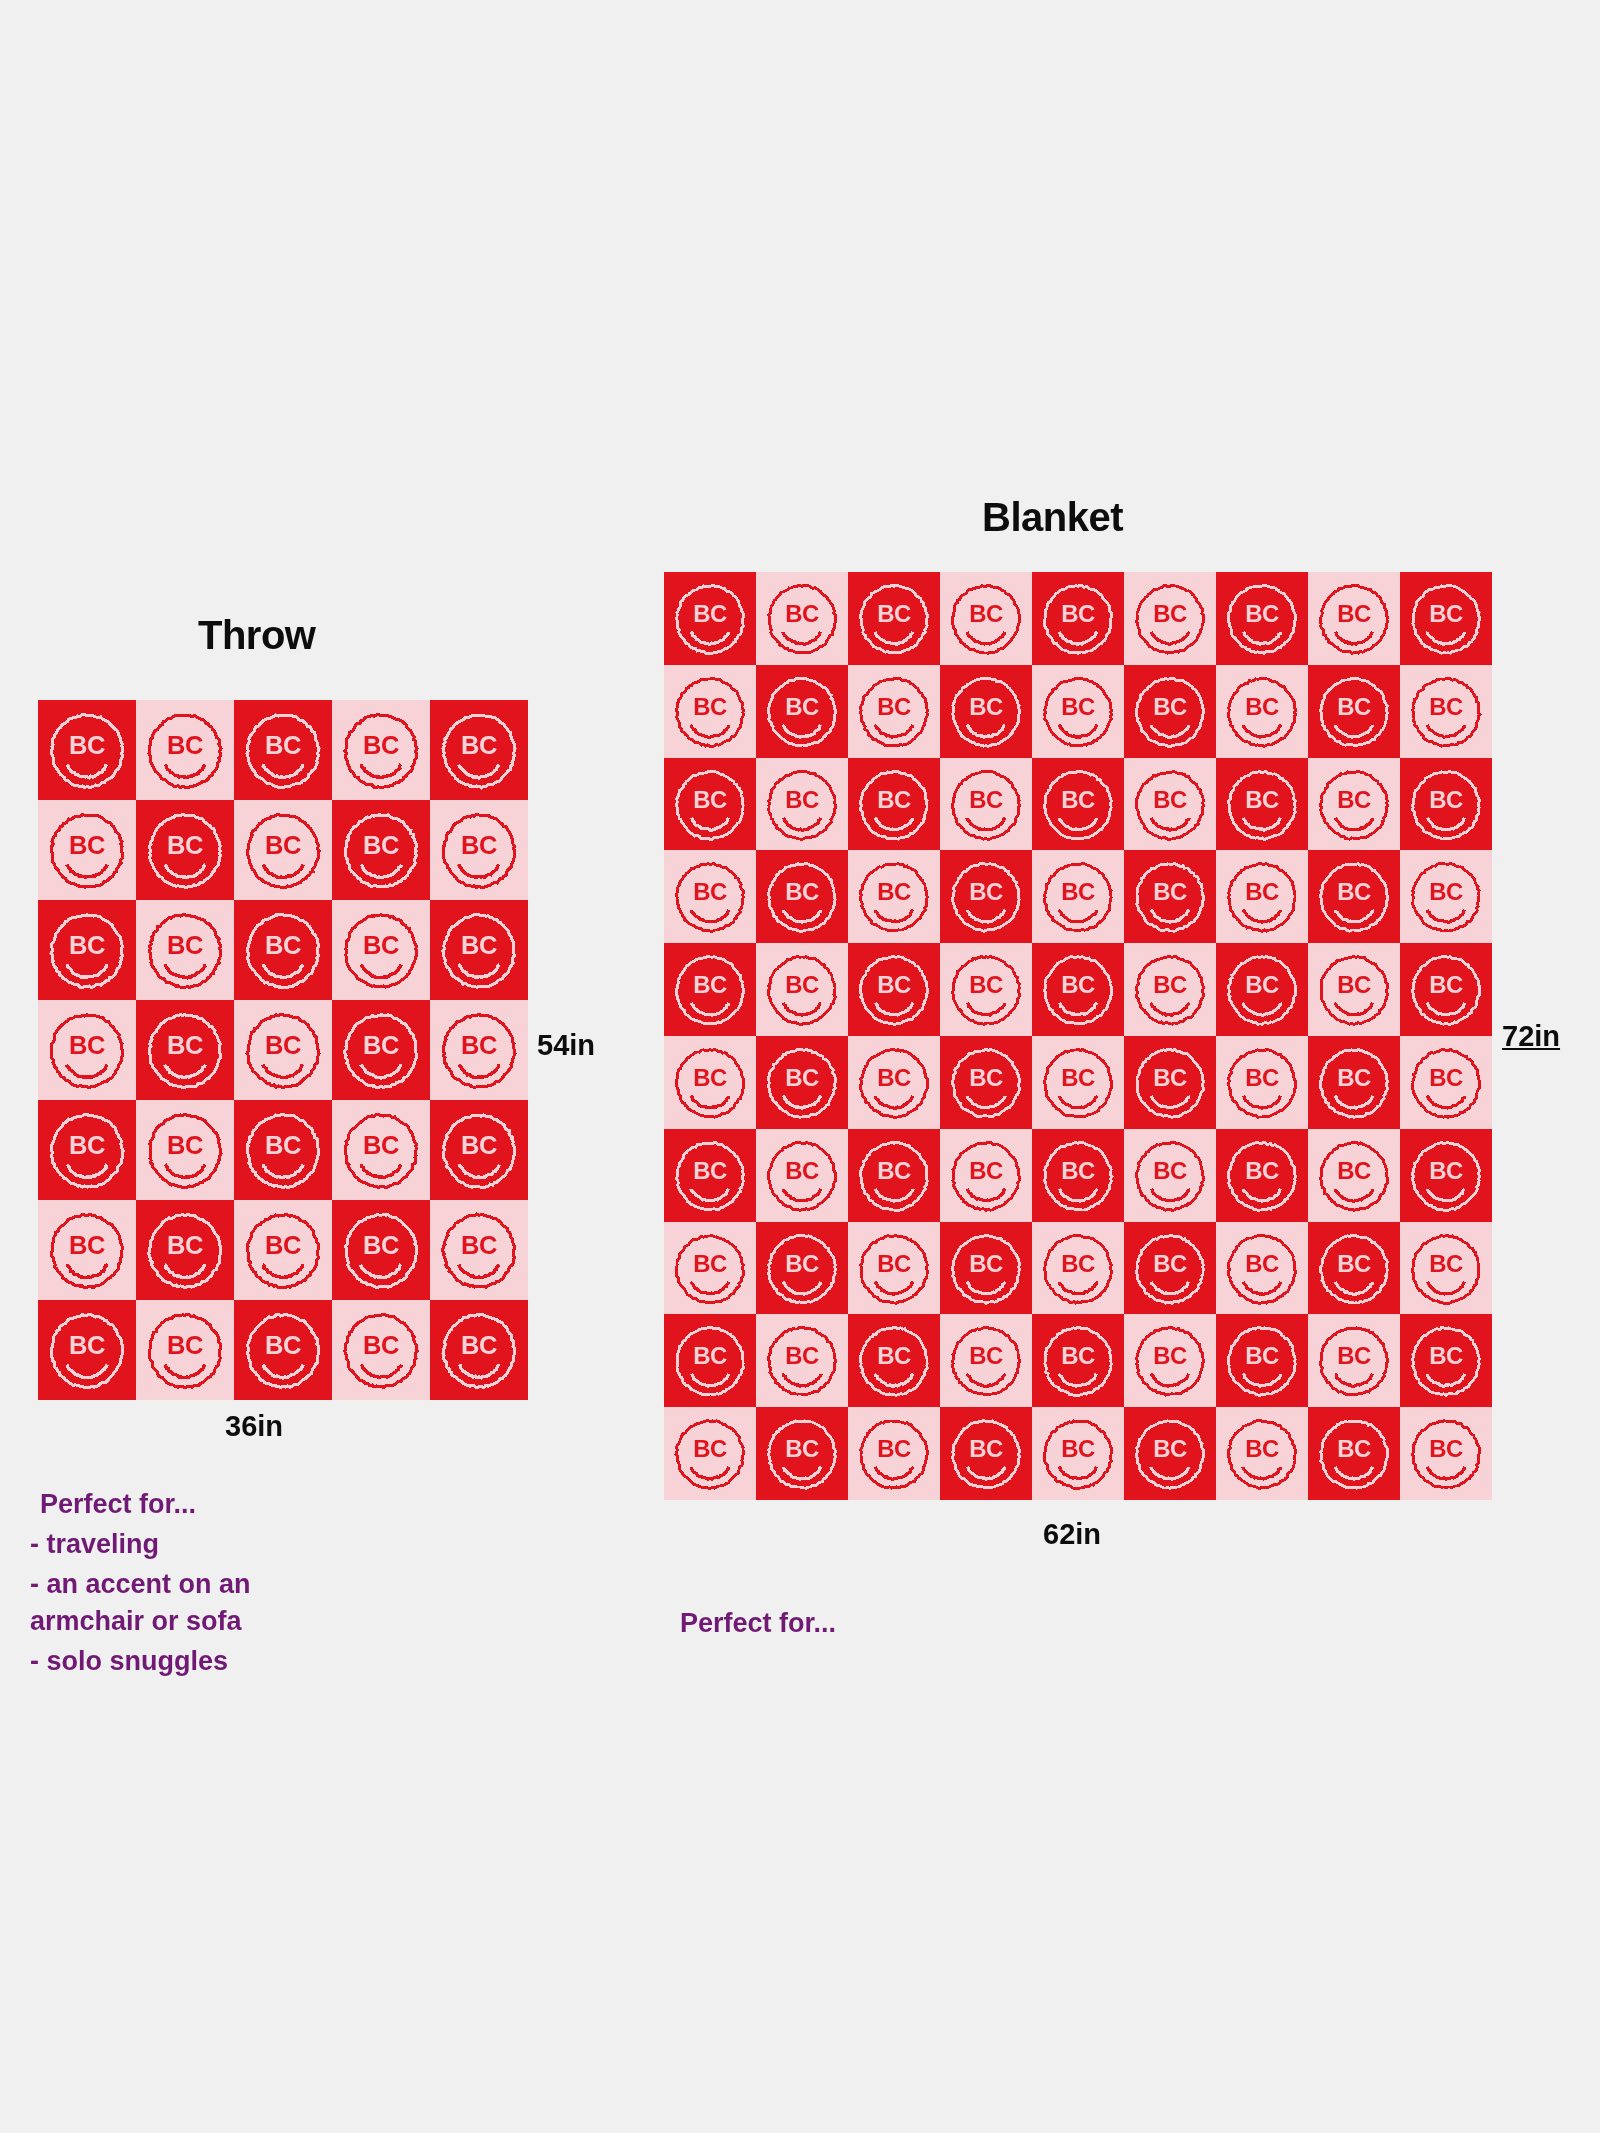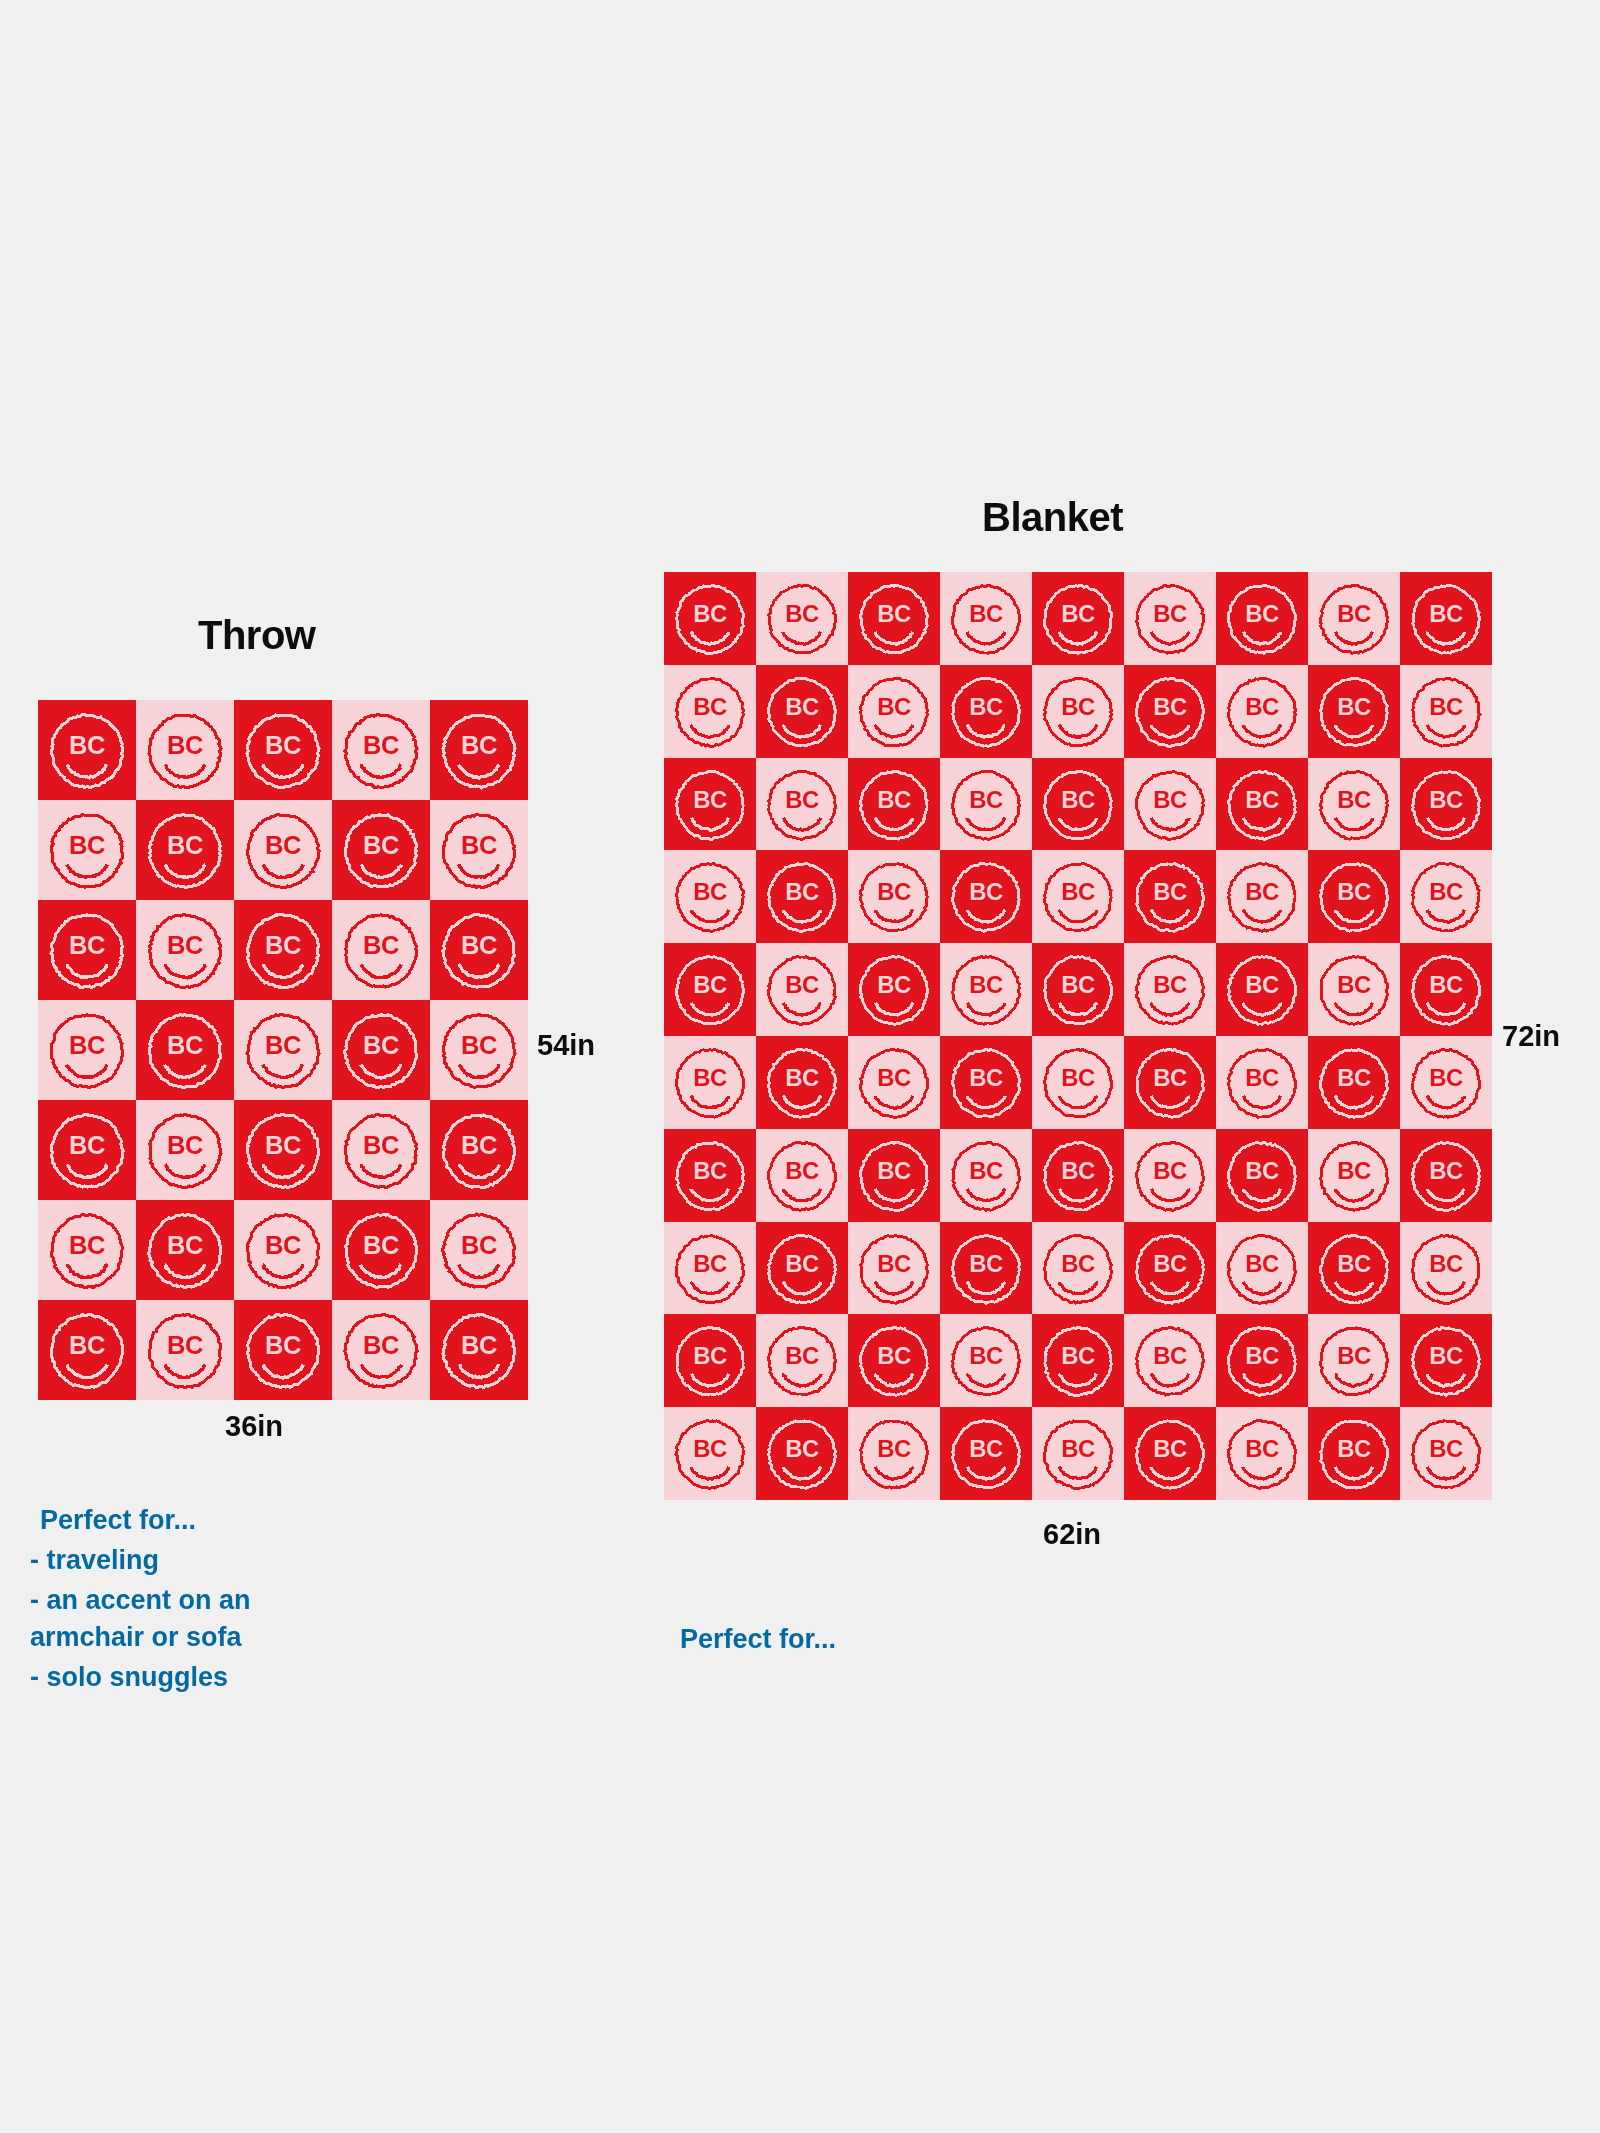--- a/index.html
+++ b/index.html
@@ -44,25 +44,25 @@
   }
   .cell{position:relative;overflow:hidden;}
   .cell.red{background:#E1141E;}
   .cell.pink{background:#F7D3D8;}
   .cell svg{position:absolute;left:0;top:0;width:100%;height:100%;display:block;}
 
   
   .dim{position:absolute;font-size:29px;font-weight:700;color:#0d0d0d;}
   #throw-h{left:537px;top:1029px;}
   #throw-w{left:225px;top:1410px;}
-  #blanket-h{left:1502px;top:1020px;}
+  #blanket-h{left:1502px;top:1020px;text-decoration:underline;}
   #blanket-w{left:1043px;top:1518px;}
 
   
-  .perfect{position:absolute;font-size:27px;font-weight:700;color:#0369a1;line-height:1.40;margin-top:16px;}
+  .perfect{position:absolute;font-size:27px;font-weight:700;color:#701a75;line-height:1.40;}
   #throw-perfect{left:30px;top:1486px;width:330px;}
   #blanket-perfect{left:670px;top:1605px;width:640px;}
   .perfect .pf-head{margin-left:10px;}
   .perfect .pf-item{white-space:normal;}
   #throw-perfect .pf-item{margin-top:2px;}
   #blanket-perfect .pf-item{margin-top:4px;}
 </style>
 </head>
 <body>
 

